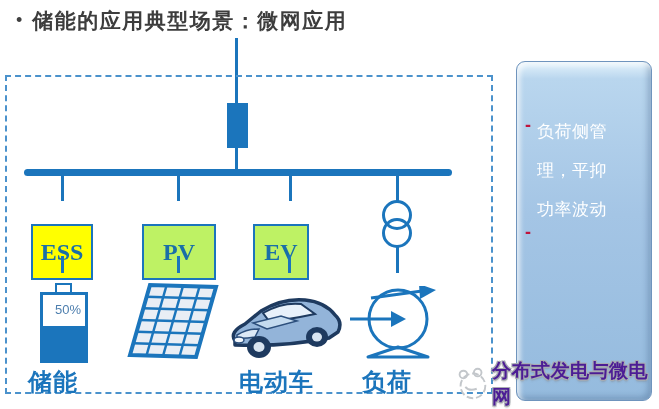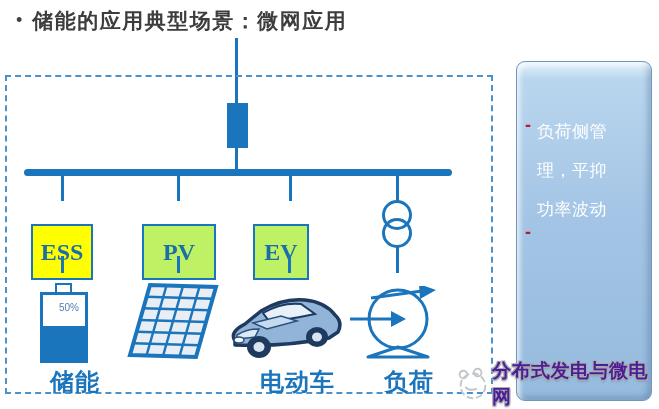--- a/index.html
+++ b/index.html
@@ -47,32 +47,32 @@
     border-radius:50%; background:transparent; }
   .xfmr-top { left:382px; top:200px; }
   .xfmr-bot { left:382px; top:218px; }
 
   
   .battery { position:absolute; left:40px; top:283px; width:48px; height:80px; }
   .bat-terminal { position:absolute; left:15px; top:0; width:17px; height:11px;
     border:2px solid #1b75bc; background:#fff; }
   .bat-body { position:absolute; left:0; top:9px; width:48px; height:71px;
     border:3px solid #1b75bc; background:#fff; }
-  .bat-pct { position:absolute; left:16px; top:7px; width:100%; 
-    font-size:10px; color:#4e7fae; }
+  .bat-pct { position:absolute; left:4px; top:7px; width:100%; text-align:center;
+    font-size:13px; color:#4e7fae; }
   .bat-fill { position:absolute; left:0; bottom:0; width:100%; height:34px; background:#1b75bc; }
 
   
   .solar-holder { position:absolute; left:125px; top:280px; width:96px; height:82px; }
   .car-holder   { position:absolute; left:225px; top:285px; width:124px; height:84px; }
   .load-holder  { position:absolute; left:346px; top:286px; width:100px; height:76px; }
 
   
   .unit-label { position:absolute; top:366px; font-size:24px; font-weight:bold;
-    color:#1b75bc; text-align:right; letter-spacing:1px; }
+    color:#1b75bc; text-align:left; letter-spacing:1px; }
   .lbl-ess { left:28px;  width:72px; }
   .lbl-pv  { left:131px; width:72px; }
   .lbl-ev  { left:239px; width:96px; }
   .lbl-load{ left:362px; width:72px; }
 
   
   .side-panel { position:absolute; left:516px; top:61px; width:136px; height:340px;
     border-radius:9px; border:1px solid #6f94bd;
     background:linear-gradient(180deg,#e4f3fc 0%, #b9d6ee 5%, #a4c5e5 45%, #95bbde 100%);
     box-shadow: inset 3px 3px 5px rgba(255,255,255,0.75), inset -3px -3px 6px rgba(55,85,125,0.35);

